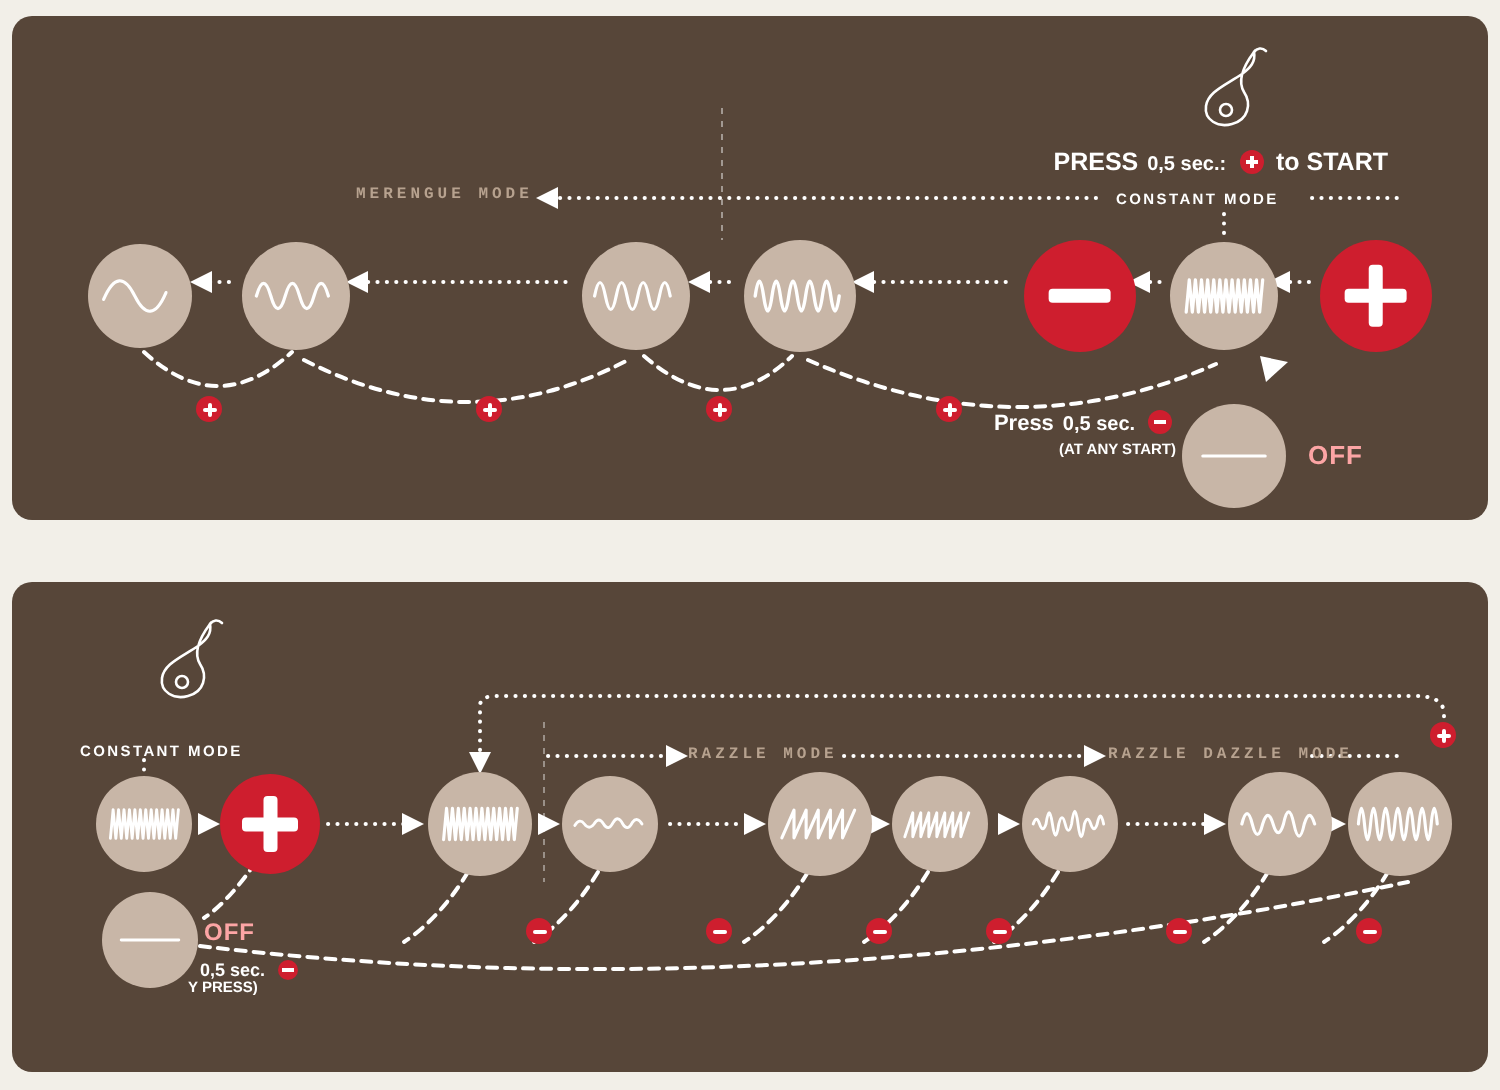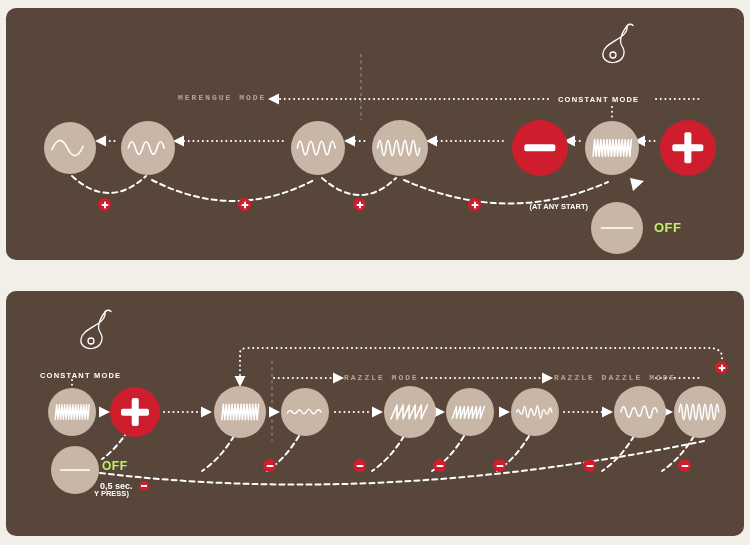--- a/index.html
+++ b/index.html
@@ -25,21 +25,21 @@
   .badge .bv{position:absolute;left:50%;top:50%;width:2px;height:7px;transform:translate(-50%,-50%);background:#fff;border-radius:1px;}
 
   .ibadge{display:inline-block;position:relative;width:12px;height:12px;border-radius:50%;background:#ce1e2e;vertical-align:-2px;margin:0 2px;}
   .ibadge .bh{position:absolute;left:50%;top:50%;width:6px;height:2px;transform:translate(-50%,-50%);background:#fff;}
   .ibadge .bv{position:absolute;left:50%;top:50%;width:2px;height:6px;transform:translate(-50%,-50%);background:#fff;}
 
   .label-tan{position:absolute;color:#b7a28f;font-size:8px;font-weight:bold;letter-spacing:2px;white-space:nowrap;font-family:Liberation Mono, monospace;}
   .label-white{position:absolute;color:#fff;font-size:7.5px;font-weight:bold;letter-spacing:1.2px;white-space:nowrap;}
   .press-line{position:absolute;color:#fff;font-weight:bold;white-space:nowrap;}
   .off-instr{position:absolute;color:#fff;font-weight:bold;text-align:right;white-space:nowrap;}
-  .off-word{position:absolute;color:#bef264;font-weight:bold;font-size:13px;letter-spacing:.5px;white-space:nowrap;}
+  .off-word{position:absolute;color:#fca5a5;font-weight:bold;font-size:13px;letter-spacing:.5px;white-space:nowrap;}
   .t12{font-size:12.5px}.t11{font-size:11px}.t10{font-size:10px}.t9{font-size:9px}.t8{font-size:7.5px}
   .device{position:absolute;}
 </style>
 </head>
 <body>
 
 <div>
 
   <section class="panel top">
     <svg class="overlay" viewBox="0 0 738 252">
@@ -76,20 +76,26 @@
     <svg class="device" viewBox="0 0 46 44" style="left:588px;top:14px;width:46px;height:44px">
       <g stroke="#fff" stroke-width="1.3" fill="none" stroke-linecap="round">
         <path d="M33,4 C34,9 31,12 27,15 C18,21 10,24 9,31 C8,38 15,42 22,40 C30,38 32,30 28,24 C25,19 27,12 33,4 Z"></path>
         <path d="M33,4 C34.5,2 37,1.5 39,3.5"></path>
         <circle cx="19" cy="33" r="3"></circle>
       </g>
     </svg>
 
     <div class="label-tan" style="left:172px;top:85px">MERENGUE MODE</div>
 
+    <div class="press-line" style="left:500px;top:64px;width:188px;text-align:right">
+      <span class="t12">PRESS</span>
+      <span class="t10">0,5 sec.:</span>
+      <span class="ibadge"><i class="bh"></i><i class="bv"></i></span>
+      <span class="t12">to START</span>
+    </div>
 
     <div class="label-white" style="left:552px;top:87px">CONSTANT MODE</div>
 
     <div class="mode" style="left:38px;top:114px;width:52px;height:52px">
         <svg viewBox="0 0 60 60">
           <path d="M9,32 C15,18 21,18 27,30 C33,42 39,42 45,28" fill="none" stroke="#ffffff" stroke-width="1.8" stroke-linecap="round" stroke-linejoin="round"></path>
         </svg>
       </div>
     <div class="mode" style="left:115px;top:113px;width:54px;height:54px">
         <svg viewBox="0 0 60 60">
@@ -130,20 +136,25 @@
     <div class="badge" style="left:347px;top:190px">
         <i class="bh"></i>
         <i class="bv"></i>
       </div>
     <div class="badge" style="left:462px;top:190px">
         <i class="bh"></i>
         <i class="bv"></i>
       </div>
 
     <div class="off-instr" style="left:478px;top:194px;width:104px">
+      <div>
+        <span class="t11">Press</span>
+        <span class="t10">0,5 sec.</span>
+        <span class="ibadge"><i class="bh"></i></span>
+      </div>
       <div class="t8">(AT ANY START)</div>
     </div>
     <div class="mode" style="left:585px;top:194px;width:52px;height:52px">
         <svg viewBox="0 0 60 60">
           <path d="M12,30 H48" fill="none" stroke="#ffffff" stroke-width="1.8" stroke-linecap="round" stroke-linejoin="round"></path>
         </svg>
       </div>
     <div class="off-word" style="left:648px;top:212px">OFF</div>
   </section>
 

